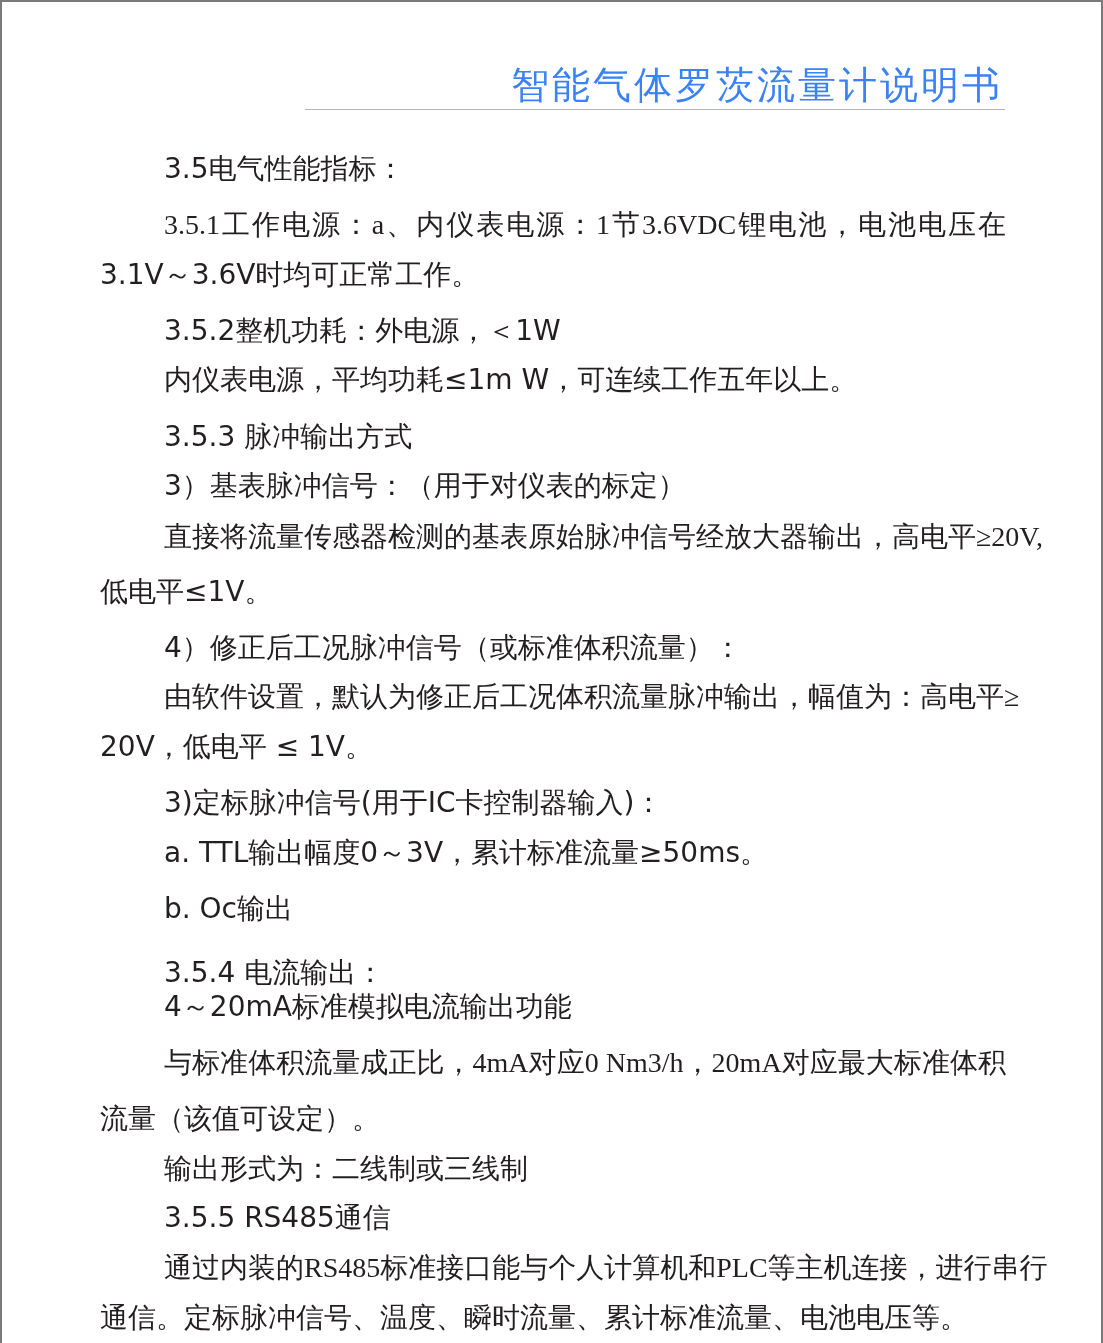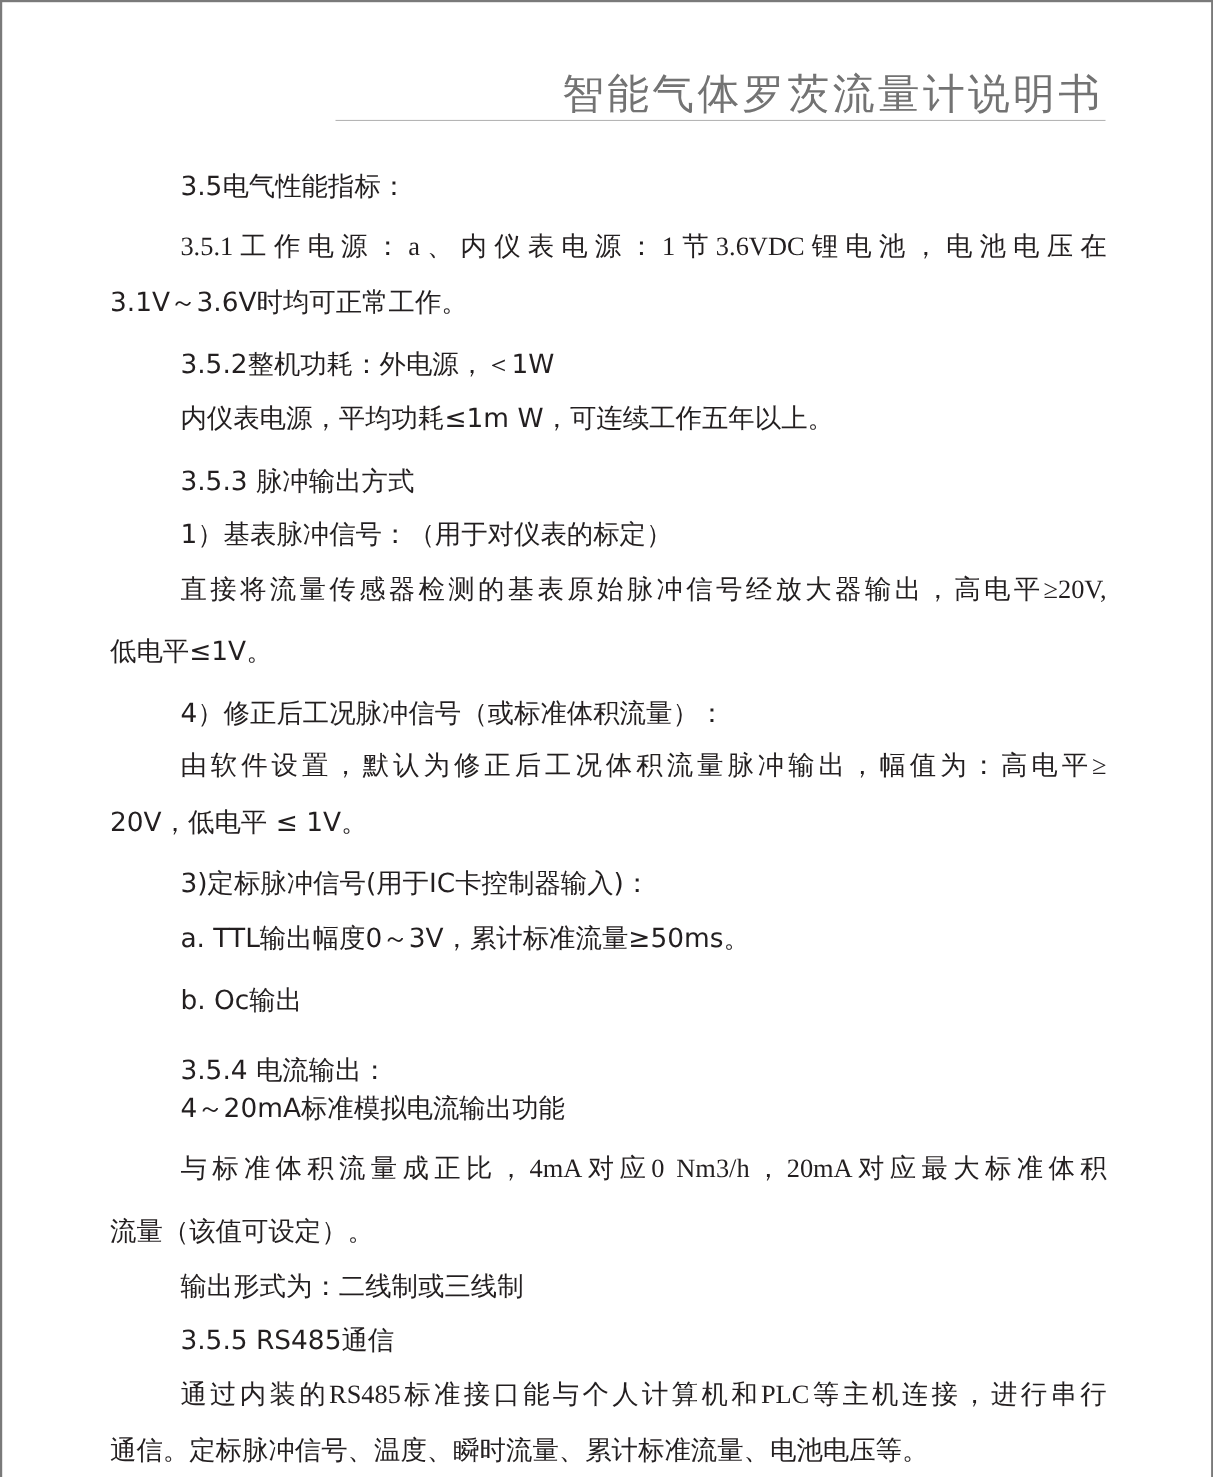--- a/index.html
+++ b/index.html
@@ -10,51 +10,51 @@
       border-top: 2px solid #7a7a7a;
       border-left: 2px solid #7a7a7a;
       border-right: 2px solid #7a7a7a;
       background: #fff;
       box-sizing: content-box;
     }
     .header-title {
       position: absolute; right: 98px; top: 58px;
       font-family: Liberation Mono, monospace;
       font-size: 38px; letter-spacing: 3px;
-      color: #737373; white-space: nowrap;
+      color: #3b82f6; white-space: nowrap;
     }
     .header-rule {
       position: absolute; left: 303px; top: 107px;
       width: 700px; height: 1px; background: #b5b5b5;
     }
     .line {
       position: absolute;
       font-family: "DejaVu Sans", sans-serif;
-      font-size: 24px; color: #231f20; white-space: nowrap;
+      font-size: 28px; color: #231f20; white-space: nowrap;
       line-height: 30px;
     }
     .ind { left: 162px; }
     .noind { left: 98px; }
     .justify { width: 842px; text-align: justify; text-align-last: justify; font-family: Liberation Serif, serif; }
   </style>
 </head>
 <body>
 
 <div class="page">
   <div class="header-title">智能气体罗茨流量计说明书</div>
   <div class="header-rule"></div>
 
   <div id="content">
     <div class="line ind" style="top:152px">3.5电气性能指标：</div>
     <div class="line ind justify" style="top:208px">3.5.1工作电源：a、内仪表电源：1节3.6VDC锂电池，电池电压在</div>
     <div class="line noind" style="top:258px">3.1V～3.6V时均可正常工作。</div>
     <div class="line ind" style="top:314px">3.5.2整机功耗：外电源，＜1W</div>
     <div class="line ind" style="top:363px"> 内仪表电源，平均功耗≤1m W，可连续工作五年以上。</div>
     <div class="line ind" style="top:420px">3.5.3 脉冲输出方式</div>
-    <div class="line ind" style="top:469px">1）基表脉冲信号：（用于对仪表的标定）</div>
+    <div class="line ind" style="top:469px">3）基表脉冲信号：（用于对仪表的标定）</div>
     <div class="line ind justify" style="top:520px">直接将流量传感器检测的基表原始脉冲信号经放大器输出，高电平≥20V,</div>
     <div class="line noind" style="top:575px">低电平≤1V。</div>
     <div class="line ind" style="top:631px">4）修正后工况脉冲信号（或标准体积流量）：</div>
     <div class="line ind justify" style="top:680px">由软件设置，默认为修正后工况体积流量脉冲输出，幅值为：高电平≥</div>
     <div class="line noind" style="top:730px">20V，低电平 ≤ 1V。</div>
     <div class="line ind" style="top:786px">3)定标脉冲信号(用于IC卡控制器输入)：</div>
     <div class="line ind" style="top:836px">a. TTL输出幅度0～3V，累计标准流量≥50ms。</div>
     <div class="line ind" style="top:892px">b. Oc输出</div>
     <div class="line ind" style="top:956px">3.5.4 电流输出：</div>
     <div class="line ind" style="top:990px">4～20mA标准模拟电流输出功能</div>

